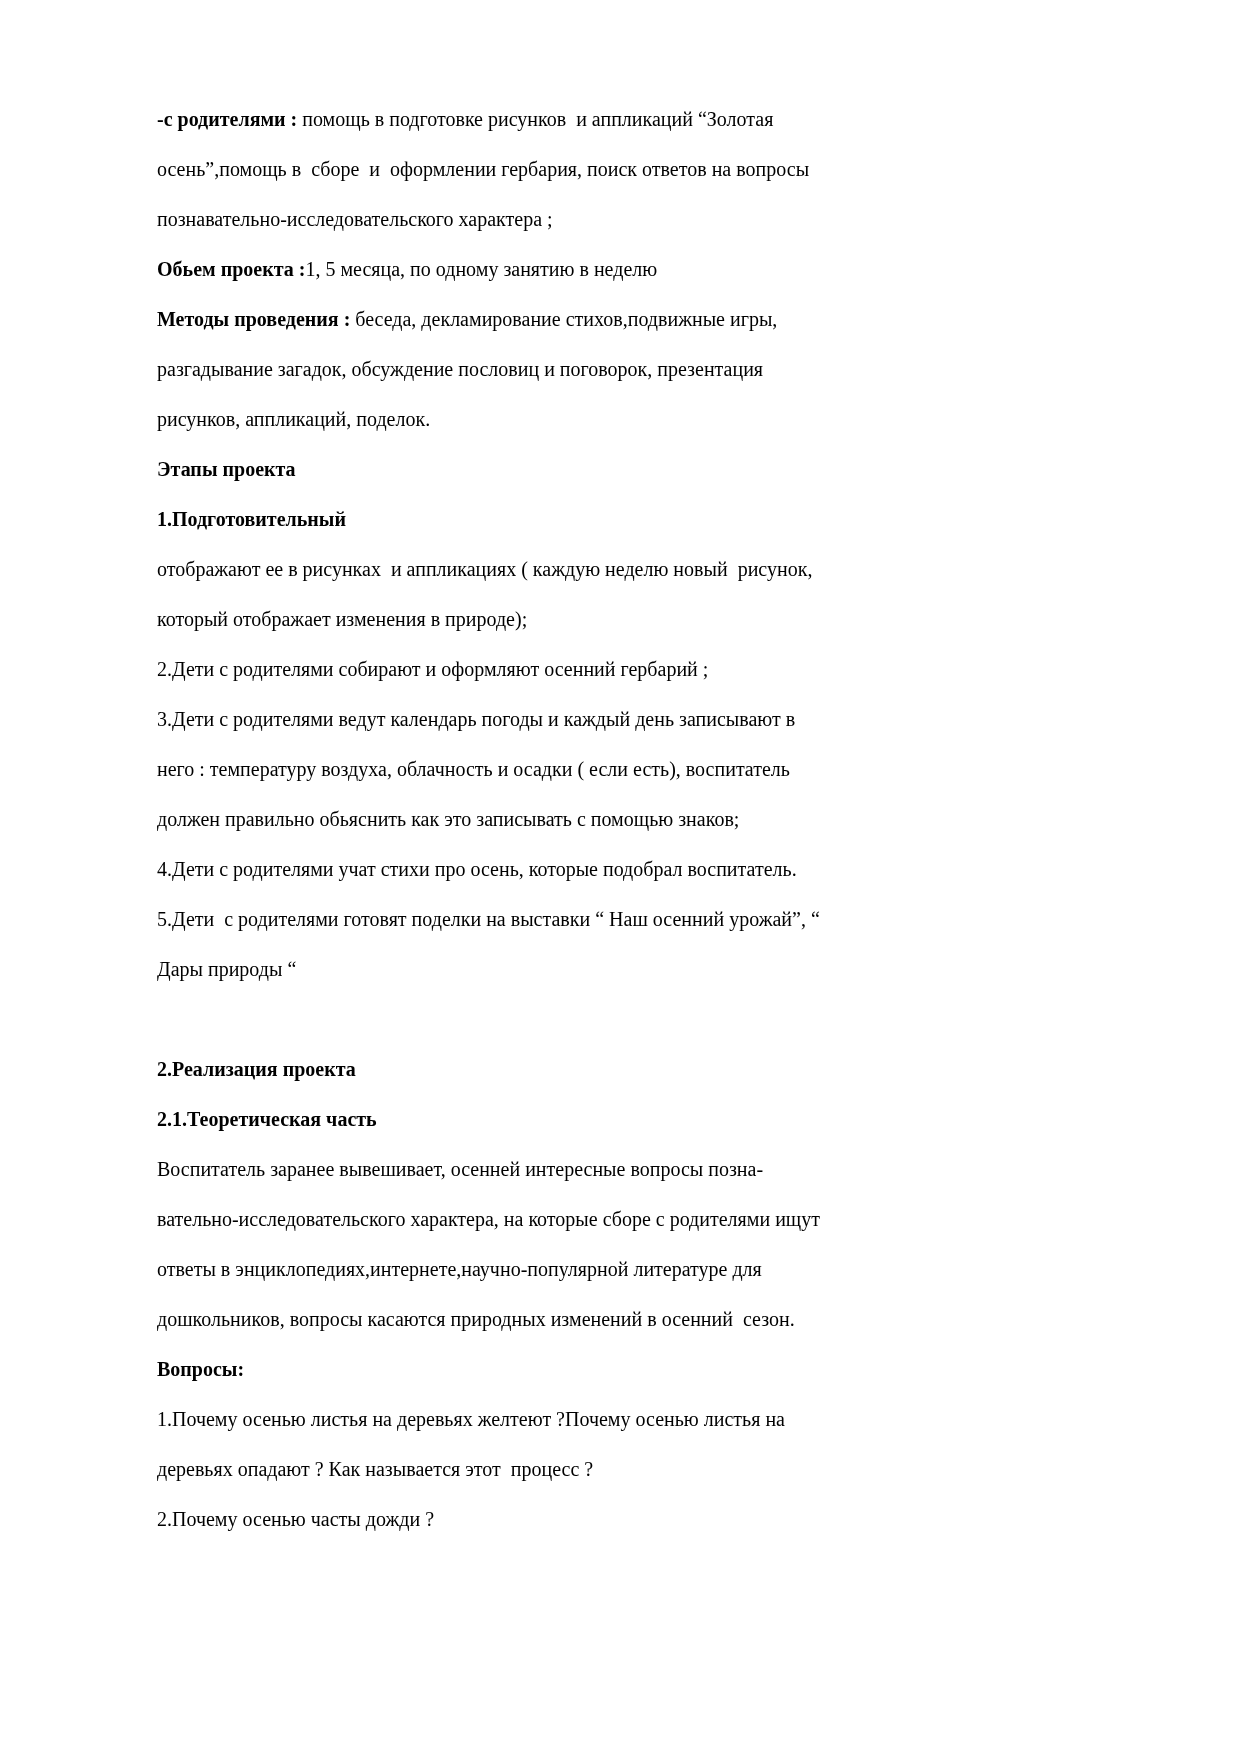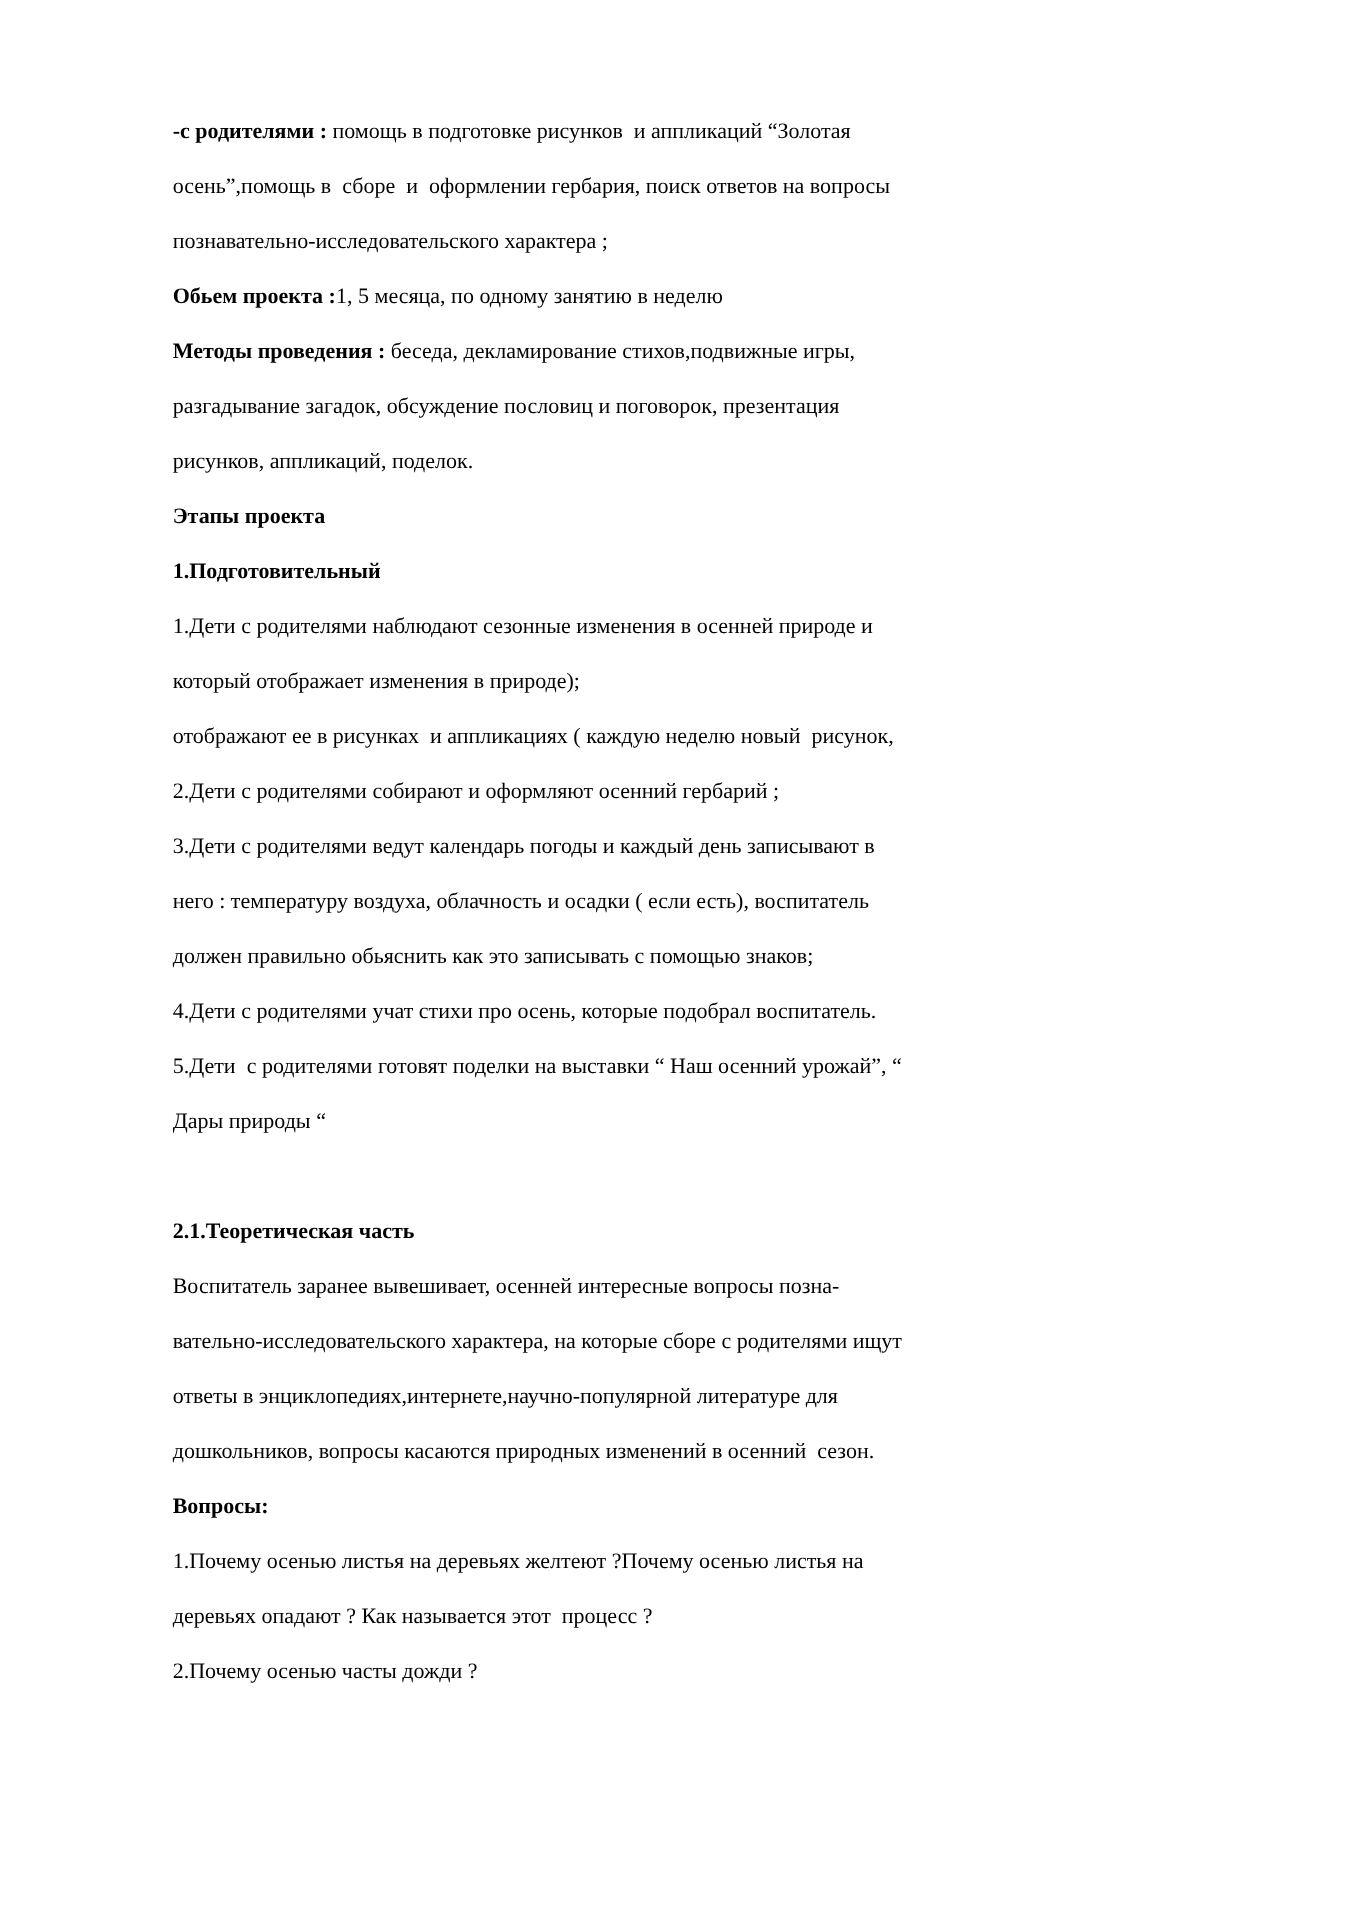--- a/index.html
+++ b/index.html
@@ -40,31 +40,31 @@
   <div class="content" id="doc-lines">
       <div class="line"><span class="run-bold">-с родителями : </span><span class="run">помощь в подготовке рисунков  и аппликаций “Золотая</span></div>
       <div class="line"><span class="run">осень”,помощь в  сборе  и  оформлении гербария, поиск ответов на вопросы</span></div>
       <div class="line"><span class="run">познавательно-исследовательского характера ;</span></div>
       <div class="line"><span class="run-bold">Обьем проекта :</span><span class="run">1, 5 месяца, по одному занятию в неделю</span></div>
       <div class="line"><span class="run-bold">Методы проведения : </span><span class="run">беседа, декламирование стихов,подвижные игры,</span></div>
       <div class="line"><span class="run">разгадывание загадок, обсуждение пословиц и поговорок, презентация</span></div>
       <div class="line"><span class="run">рисунков, аппликаций, поделок.</span></div>
       <div class="line"><span class="run-bold">Этапы проекта</span></div>
       <div class="line"><span class="run-bold">1.Подготовительный</span></div>
-      <div class="line"><span class="run">1.Дети с родителями наблюдают сезонные изменения в осенней природе и</span></div>
+      <div class="line"><span class="run">отображают ее в рисунках  и аппликациях ( каждую неделю новый  рисунок,</span></div>
       <div class="line"><span class="run">который отображает изменения в природе);</span></div>
-      <div class="line"><span class="run">отображают ее в рисунках  и аппликациях ( каждую неделю новый  рисунок,</span></div>
       <div class="line"><span class="run">2.Дети с родителями собирают и оформляют осенний гербарий ;</span></div>
       <div class="line"><span class="run">3.Дети с родителями ведут календарь погоды и каждый день записывают в</span></div>
       <div class="line"><span class="run">него : температуру воздуха, облачность и осадки ( если есть), воспитатель</span></div>
       <div class="line"><span class="run">должен правильно обьяснить как это записывать с помощью знаков;</span></div>
       <div class="line"><span class="run">4.Дети с родителями учат стихи про осень, которые подобрал воспитатель.</span></div>
       <div class="line"><span class="run">5.Дети  с родителями готовят поделки на выставки “ Наш осенний урожай”, “</span></div>
       <div class="line"><span class="run">Дары природы “</span></div>
       <div class="line"></div>
+      <div class="line"><span class="run-bold">2.Реализация проекта</span></div>
       <div class="line"><span class="run-bold">2.1.Теоретическая часть</span></div>
       <div class="line"><span class="run">Воспитатель заранее вывешивает, осенней интересные вопросы позна-</span></div>
       <div class="line"><span class="run">вательно-исследовательского характера, на которые сборе с родителями ищут</span></div>
       <div class="line"><span class="run">ответы в энциклопедиях,интернете,научно-популярной литературе для</span></div>
       <div class="line"><span class="run">дошкольников, вопросы касаются природных изменений в осенний  сезон.</span></div>
       <div class="line"><span class="run-bold">Вопросы:</span></div>
       <div class="line"><span class="run">1.Почему осенью листья на деревьях желтеют ?Почему осенью листья на</span></div>
       <div class="line"><span class="run">деревьях опадают ? Как называется этот  процесс ?</span></div>
       <div class="line"><span class="run">2.Почему осенью часты дожди ?</span></div>
     </div>

